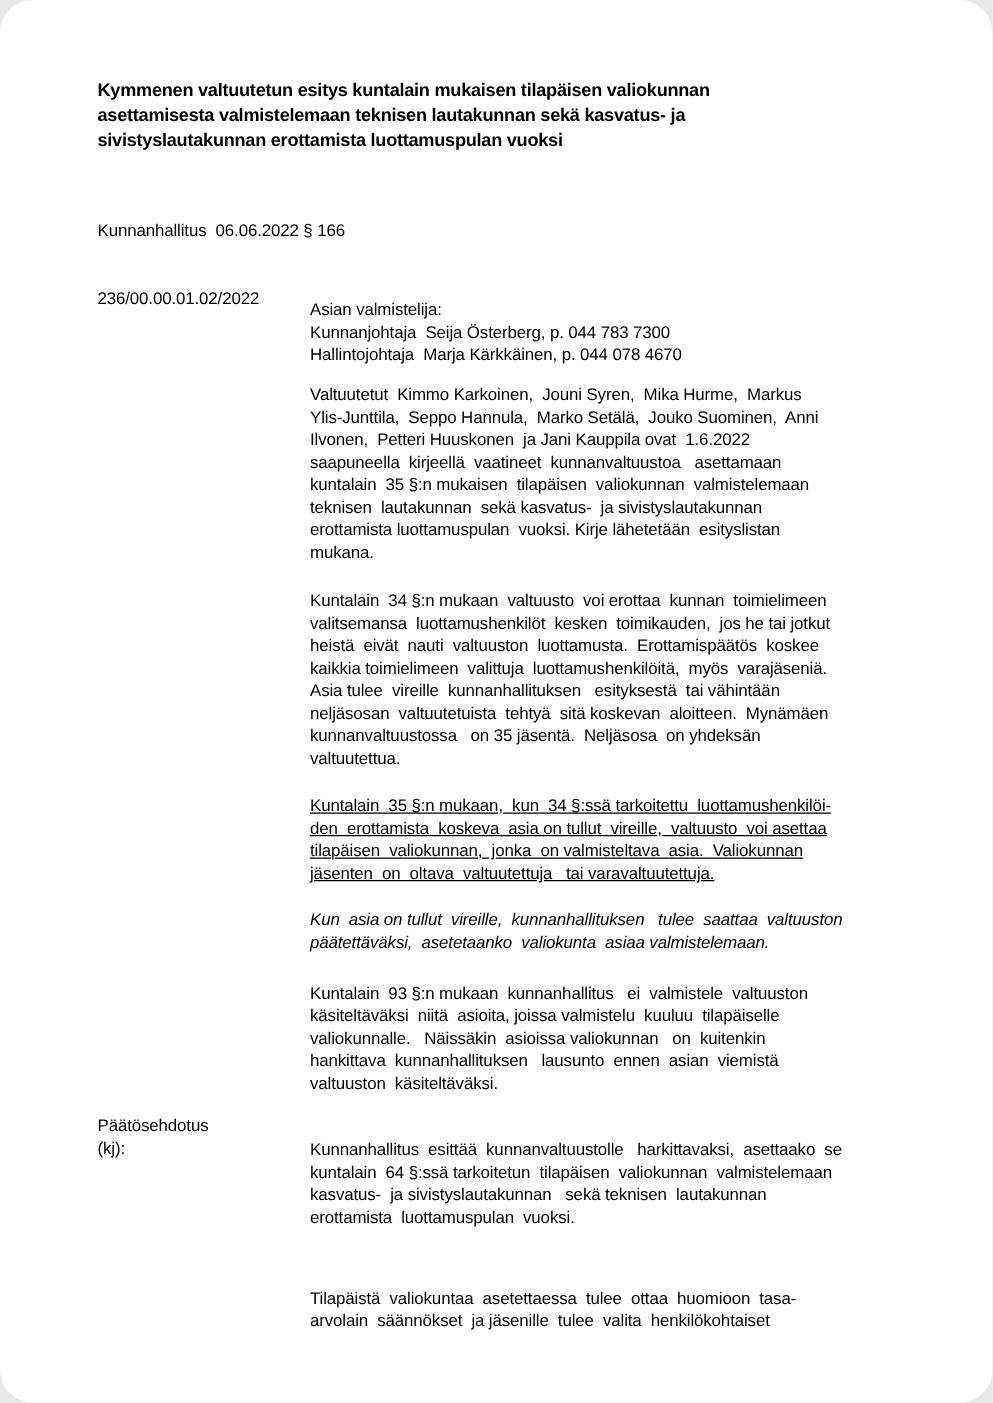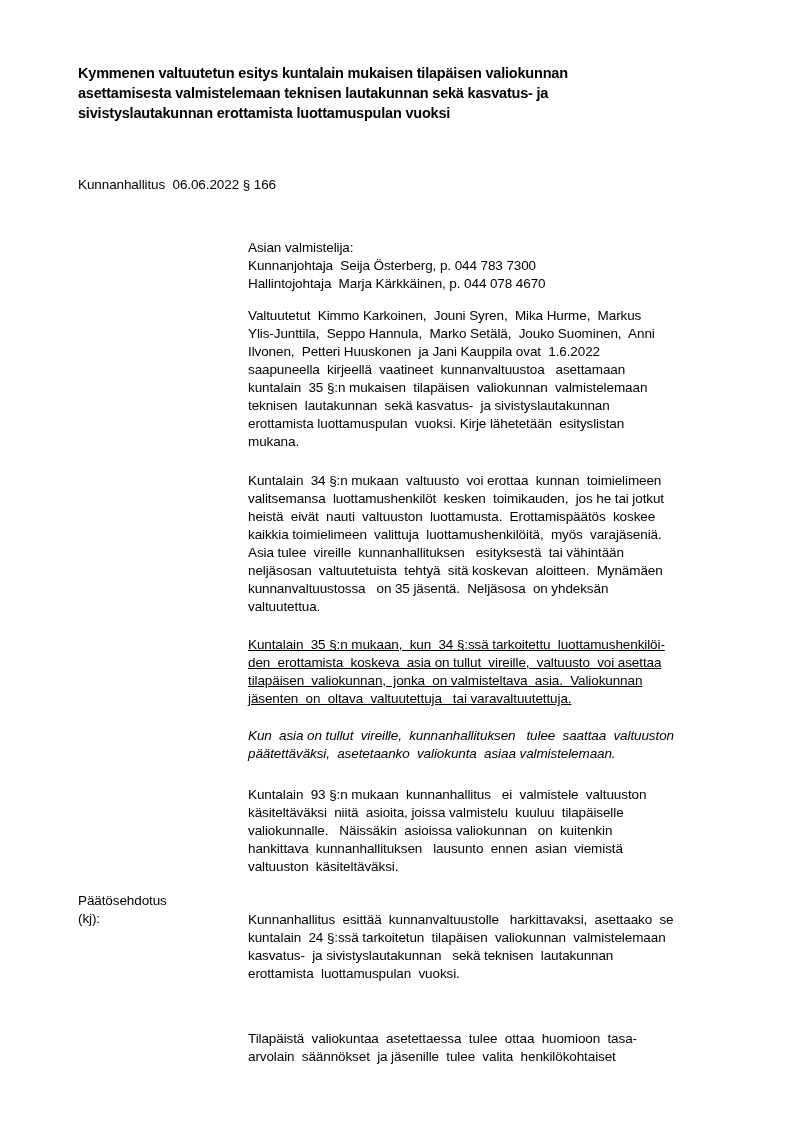--- a/index.html
+++ b/index.html
@@ -9,20 +9,21 @@
   }
   .page {
     position: relative;
     width: 794px;
     height: 1122px;
     margin: 0 auto;
     background: #ffffff;
     overflow: hidden;
     font-family: "Liberation Sans", "DejaVu Sans", sans-serif;
     color: #000000;
+    border-radius: 26px;
   }
   .block {
     position: absolute;
     white-space: pre;
     font-size: 13.5px;
     line-height: 18px;
     letter-spacing: -0.1px;
   }
   .doc-title {
     left: 78px;
@@ -57,20 +58,21 @@
 <body>
 
 <div class="page">
 
   <div class="block doc-title">Kymmenen valtuutetun esitys kuntalain mukaisen tilapäisen valiokunnan
 asettamisesta valmistelemaan teknisen lautakunnan sekä kasvatus- ja
 sivistyslautakunnan erottamista luottamuspulan vuoksi</div>
 
   <div class="block meta-block">
     <div>Kunnanhallitus  06.06.2022 § 166</div>
+    <div>236/00.00.01.02/2022</div>
   </div>
 
   <div class="block preparer-block">Asian valmistelija:
 Kunnanjohtaja  Seija Österberg, p. 044 783 7300
 Hallintojohtaja  Marja Kärkkäinen, p. 044 078 4670</div>
 
   <div class="block para-1">Valtuutetut  Kimmo Karkoinen,  Jouni Syren,  Mika Hurme,  Markus
 Ylis-Junttila,  Seppo Hannula,  Marko Setälä,  Jouko Suominen,  Anni
 Ilvonen,  Petteri Huuskonen  ja Jani Kauppila ovat  1.6.2022
 saapuneella  kirjeellä  vaatineet  kunnanvaltuustoa   asettamaan
@@ -99,20 +101,20 @@
   <div class="block para-5">Kuntalain  93 §:n mukaan  kunnanhallitus   ei  valmistele  valtuuston
 käsiteltäväksi  niitä  asioita, joissa valmistelu  kuuluu  tilapäiselle
 valiokunnalle.   Näissäkin  asioissa valiokunnan   on  kuitenkin
 hankittava  kunnanhallituksen   lausunto  ennen  asian  viemistä
 valtuuston  käsiteltäväksi.</div>
 
   <div class="block decision-label">Päätösehdotus
 (kj):</div>
 
   <div class="block decision-proposal">Kunnanhallitus  esittää  kunnanvaltuustolle   harkittavaksi,  asettaako  se
-kuntalain  24 §:ssä tarkoitetun  tilapäisen  valiokunnan  valmistelemaan
+kuntalain  64 §:ssä tarkoitetun  tilapäisen  valiokunnan  valmistelemaan
 kasvatus-  ja sivistyslautakunnan   sekä teknisen  lautakunnan
 erottamista  luottamuspulan  vuoksi.</div>
 
   <div class="block decision-continuation">Tilapäistä  valiokuntaa  asetettaessa  tulee  ottaa  huomioon  tasa-
 arvolain  säännökset  ja jäsenille  tulee  valita  henkilökohtaiset</div>
 
 </div>
 
 </body></html>

